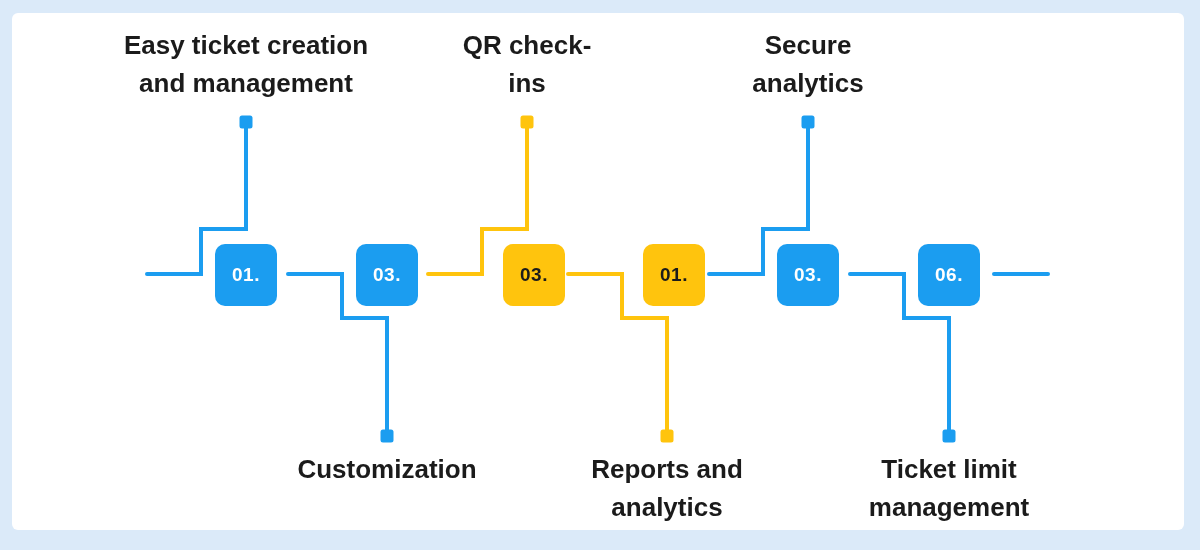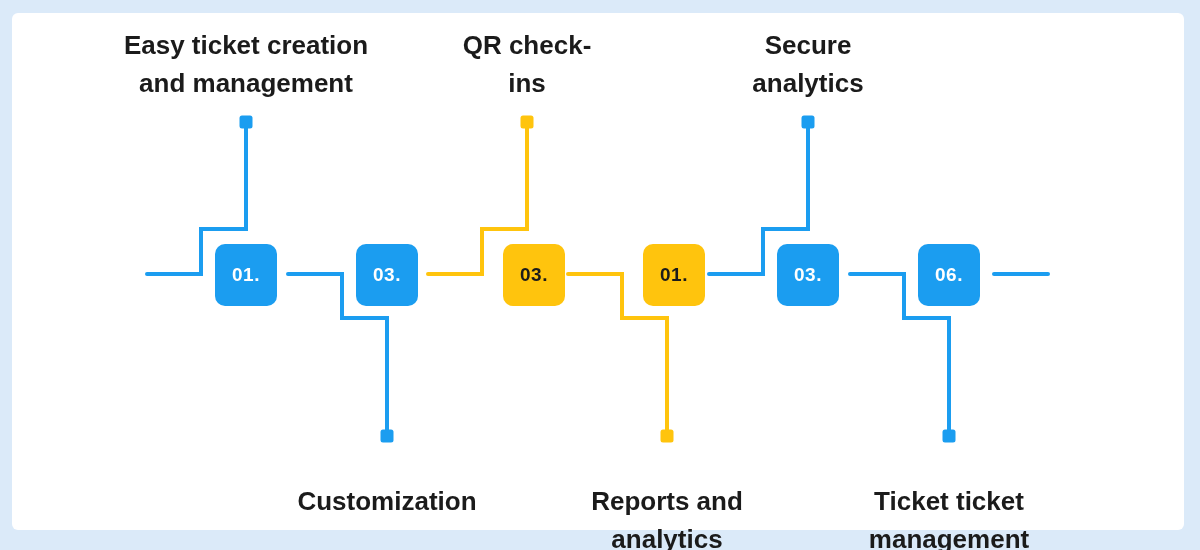--- a/index.html
+++ b/index.html
@@ -36,21 +36,21 @@
   .step .label{
     position:absolute;
     width:360px;
     left:calc(var(--cx) - 180px);
     text-align:center;
     color:var(--c-text,#1B1B1B);
     font-size:26px;font-weight:700;line-height:38px;
     white-space:pre-line;
   }
   .step.top .label{top:26px;}
-  .step.bottom .label{top:450px;margin-top:32px;}
+  .step.bottom .label{top:450px;}
   .s0{--cx:246px;} .s1{--cx:387px;} .s2{--cx:527px;}
   .s3{--cx:667px;} .s4{--cx:808px;} .s5{--cx:949px;}
 </style>
 </head>
 <body>
 
 <div class="stage">
   <div class="panel"></div>
 
   <svg class="connectors" id="connectors" viewBox="0 0 1200 550">
@@ -93,16 +93,16 @@
   </div>
 
   <div class="step top blue s4">
     <div class="label">Secure
 analytics</div>
     <div class="num">03.</div>
   </div>
 
   <div class="step bottom blue s5">
     <div class="num">06.</div>
-    <div class="label">Ticket ticket
+    <div class="label">Ticket limit
 management</div>
   </div>
 </div>
 
 </body></html>

